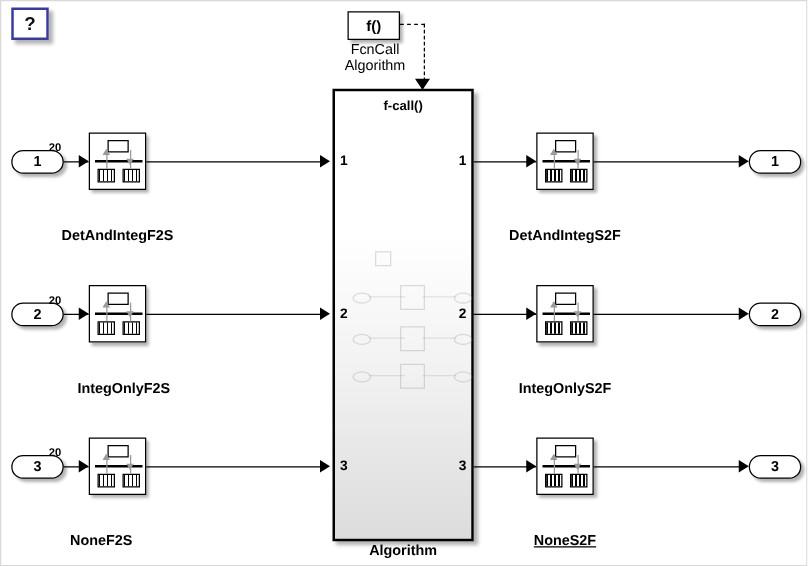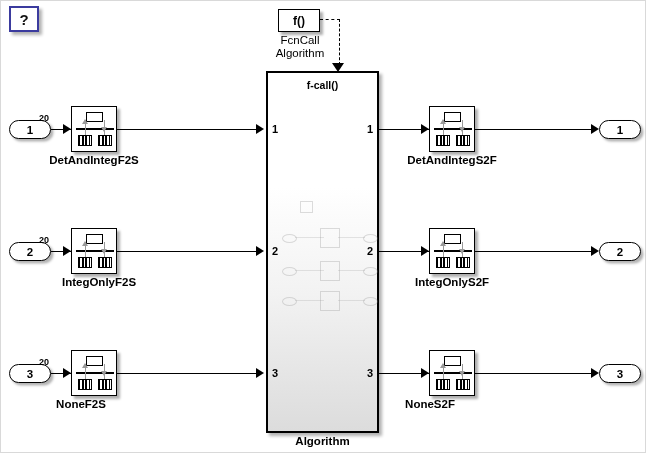--- a/index.html
+++ b/index.html
@@ -17,21 +17,21 @@
              box-shadow:3px 3px 3px rgba(0,0,0,.30);
              display:flex;align-items:center;justify-content:center;
              font-size:15px;font-weight:700;color:#111;box-sizing:border-box;}
 
   
   .sl-block{background:#ffffff;border:1.6px solid #000;
             box-shadow:2.5px 2.5px 2.5px rgba(0,0,0,.32);
             box-sizing:border-box;}
 
   .blk-label{position:absolute;left:50%;transform:translateX(-50%);
-             white-space:nowrap;font-size:11.5px;font-weight:700;color:#000;}
+             white-space:nowrap;font-size:11.5px;font-weight:700;color:#000;margin-top:29px;}
 
   
   .fcn-block{left:277px;top:8px;width:42px;height:23px;
              display:flex;align-items:center;justify-content:center;
              font-size:12px;font-weight:700;color:#000;}
   .fcn-cap{left:259px;top:33px;width:80px;text-align:center;
            font-size:11.5px;font-weight:400;color:#000;line-height:13px;}
 
   
   .dash-h{left:319px;top:18px;width:20px;height:0;
@@ -246,18 +246,18 @@
       <div class="ic-top"></div>
         <div class="ic-rule"></div>
       <div class="ic-comb l"></div>
         <div class="ic-comb r"></div>
       <div class="ic-stem up"></div>
         <div class="ic-stem dn"></div>
       <div class="ic-ar up"></div>
         <div class="ic-ar dn"></div>
     </div>
   </div>
-  <div class="abs blk-label" style="left:429px;top:397px;">NoneS2F</div>
+  <div class="abs blk-label" style="left:451px;top:397px;text-decoration:underline;">NoneS2F</div>
   <div class="abs wire" style="left:474px;top:371.5px;width:122px;"></div>
   <div class="abs ahead" style="left:590px;top:367px;"></div>
   <div class="abs port" style="left:598px;top:363px;">3</div>
 
 </div>
 
 </body></html>

